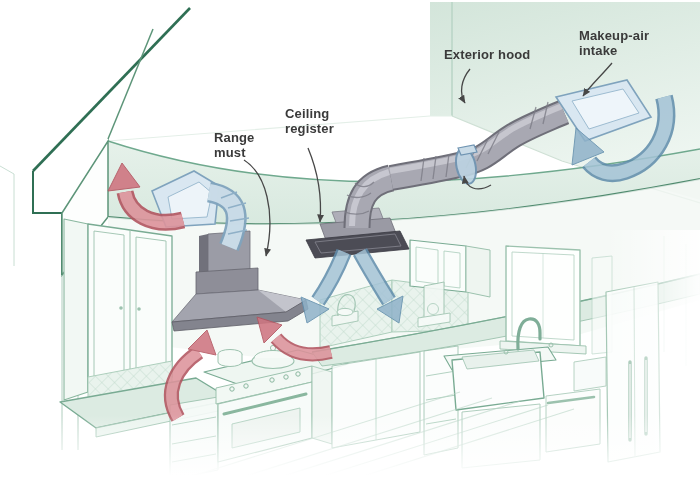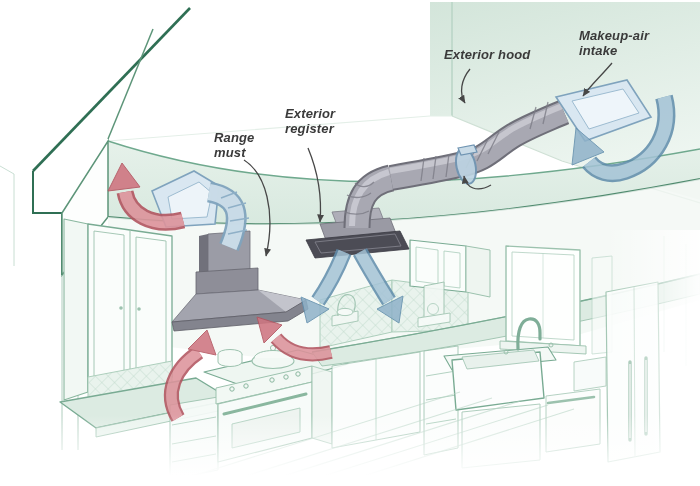--- a/index.html
+++ b/index.html
@@ -1,20 +1,20 @@
 <!DOCTYPE html>
 <html><head>
 <meta charset="utf-8">
 <style>
   html,body{margin:0;padding:0;background:#fff;}
   .stage{position:relative;width:700px;height:486px;background:#ffffff;overflow:hidden;
          font-family:"Liberation Sans",sans-serif;}
   .stage svg{position:absolute;left:0;top:0;}
   .lbl{position:absolute;font-weight:bold;font-size:13px;line-height:15px;
-       color:#3a3a3a;letter-spacing:.15px;white-space:nowrap;font-style:italic;}
+       color:#3a3a3a;letter-spacing:.15px;white-space:nowrap;}
 </style>
 </head>
 <body>
 
 <div class="stage">
 <svg width="700" height="486" viewBox="0 0 700 486">
   <defs>
     <linearGradient id="wallGrad" x1="0" y1="0" x2="0.35" y2="1">
       <stop offset="0" stop-color="#d3e5da"></stop>
           <stop offset="1" stop-color="#eef6f1"></stop>
@@ -251,21 +251,21 @@
     <path d="M612,63 C601,76 590,86 583,96" marker-end="url(#lead)"></path>
     <path d="M491,185 C477,193 466,188 464,176" marker-end="url(#lead)"></path>
   </g>
 </svg>
 
 <div class="lbl" style="left:214px;top:130px">
   <span>Range</span><br>
   <span>must</span>
 </div>
 <div class="lbl" style="left:285px;top:106px">
-  <span>Exterior</span><br>
+  <span>Ceiling</span><br>
   <span>register</span>
 </div>
 <div class="lbl" style="left:444px;top:47px">
   <span>Exterior hood</span>
 </div>
 <div class="lbl" style="left:579px;top:28px">
   <span>Makeup-air</span><br>
   <span>intake</span>
 </div>
 </div>

